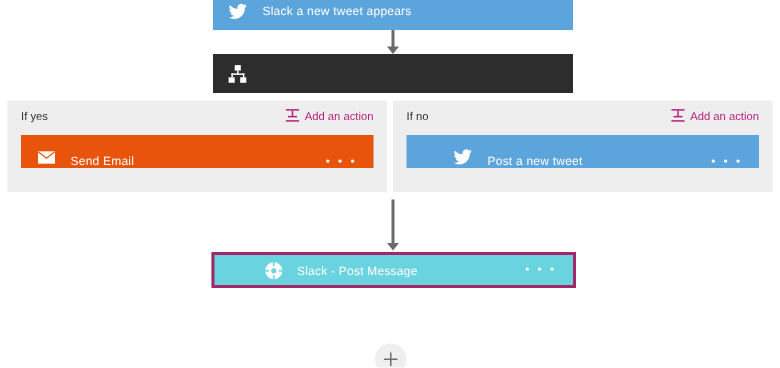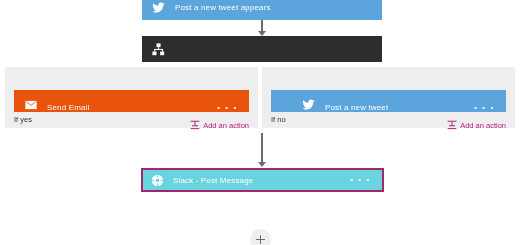--- a/index.html
+++ b/index.html
@@ -58,21 +58,21 @@
     position:absolute;
     top:67px;height:61px;
     background:#eeeeee;
     box-sizing:border-box;
   }
   #branch-yes{left:5px;width:253px;}
   #branch-no{left:262px;width:253px;text-decoration:underline;}
 
   .branch-head{
     position:absolute;left:0;top:0;right:0;height:20px;
-    display:flex;margin-top:48px;
+    display:flex;align-items:center;
   }
   .branch-label{
     margin-left:9px;
     font-size:7.5px;
     color:#333333;
     white-space:nowrap;
   }
   .add-action{
     margin-left:auto;margin-right:9px;
     display:flex;align-items:center;
@@ -93,20 +93,21 @@
   }
   #card-email{background:#e8540c;}
   #card-tweet{background:#5ba4dc;padding-left:21px;}
   #branch-no .branch-card{left:9px;}
 
   
   #slack{
     left:141px;top:168px;width:243px;height:24px;
     background:#69d3e0;
     border:2px solid #a4276a;
+    padding-left:25px;
   }
   #slack .ic{margin-left:7px;margin-right:8px;}
 
   
   .conn{position:absolute;}
   .conn .ln{
     position:absolute;left:0;top:0;width:1.5px;
     background:#6b6b6b;
   }
   .conn .ah{
@@ -139,21 +140,21 @@
 <body>
 
 <div id="canvas">
 
   <div class="card" id="trigger">
     <span class="ic">
       <svg viewBox="0 0 24 24" width="13" height="13" aria-hidden="true">
         <path fill="#ffffff" d="M23 4.9c-.8.4-1.7.6-2.6.8 1-.6 1.7-1.5 2-2.5-.9.5-1.9.9-2.9 1.1A4.6 4.6 0 0 0 11.6 8c0 .4 0 .7.1 1-3.8-.2-7.2-2-9.5-4.8-.4.7-.6 1.5-.6 2.3 0 1.6.8 3 2 3.8-.7 0-1.4-.2-2-.6v.1c0 2.2 1.6 4 3.7 4.5-.4.1-.8.2-1.2.2-.3 0-.6 0-.9-.1.6 1.8 2.3 3.1 4.3 3.2a9.2 9.2 0 0 1-5.7 2c-.4 0-.7 0-1.1-.1a13 13 0 0 0 7 2c8.4 0 13-7 13-13v-.6c.9-.6 1.7-1.4 2.3-2.3z"></path>
       </svg>
     </span>
-    <span class="ttl">Post a new tweet appears</span>
+    <span class="ttl">Slack a new tweet appears</span>
   </div>
 
   <div class="conn" id="conn-1">
     <div class="ln"></div>
       <div class="ah"></div>
   </div>
 
   <div class="card" id="condition">
     <span class="ic">
       <svg viewBox="0 0 16 16" width="13" height="13" aria-hidden="true">

